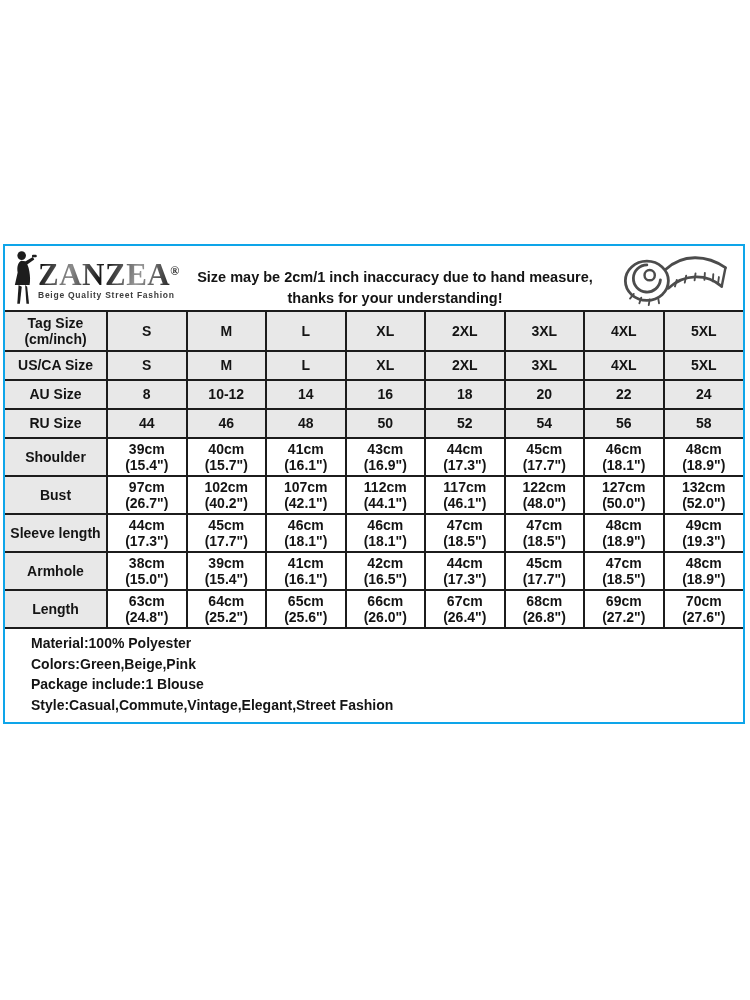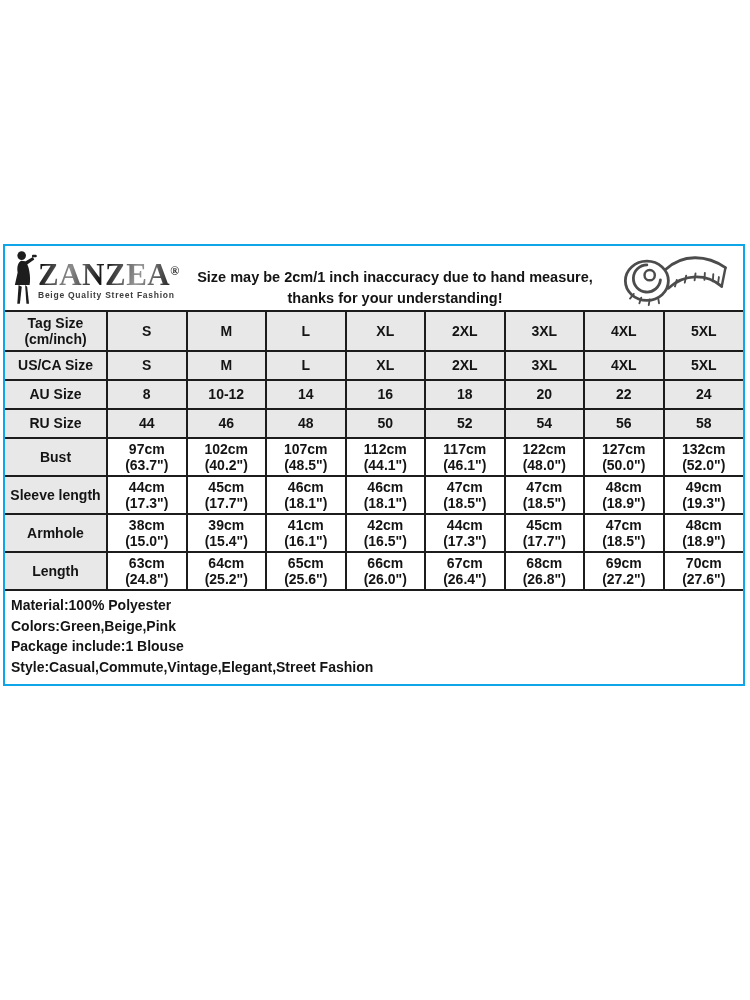--- a/index.html
+++ b/index.html
@@ -36,21 +36,21 @@
   }
   .size-table th{background:#e8e8e8;text-align:center;}
   .size-table tr.shaded td{background:#e8e8e8;}
   .size-table tr > *:first-child{border-left:none;}
   .size-table tr > *:last-child{border-right:none;}
   .size-table tr:first-child > *{border-top:none;}
   tr.rt > *{height:36px;}
   tr.rs > *{height:25px;}
   tr.rm > *{height:34px;}
   
-  .details{padding:4px 6px 7px;font-weight:700;font-size:14px;line-height:20.5px;}
+  .details{padding:4px 6px 7px;font-weight:700;font-size:14px;line-height:20.5px;margin-left:20px;}
 </style>
 </head>
 <body>
 
 <div class="sheet">
 
   <div class="band">
     <div class="logo">
       <span class="figure">
         <svg width="30" height="56" viewBox="0 0 30 60" xmlns="http://www.w3.org/2000/svg">
@@ -144,27 +144,46 @@
         <td>44</td>
         <td>46</td>
         <td>48</td>
         <td>50</td>
         <td>52</td>
         <td>54</td>
         <td>56</td>
         <td>58</td>
       </tr>
       <tr class="rm">
+        <th>Shoulder</th>
+        <td>39cm
+(15.4")</td>
+        <td>40cm
+(15.7")</td>
+        <td>41cm
+(16.1")</td>
+        <td>43cm
+(16.9")</td>
+        <td>44cm
+(17.3")</td>
+        <td>45cm
+(17.7")</td>
+        <td>46cm
+(18.1")</td>
+        <td>48cm
+(18.9")</td>
+      </tr>
+      <tr class="rm">
         <th>Bust</th>
         <td>97cm
-(63.7")</td>
+(26.7")</td>
         <td>102cm
 (40.2")</td>
         <td>107cm
-(48.5")</td>
+(42.1")</td>
         <td>112cm
 (44.1")</td>
         <td>117cm
 (46.1")</td>
         <td>122cm
 (48.0")</td>
         <td>127cm
 (50.0")</td>
         <td>132cm
 (52.0")</td>

